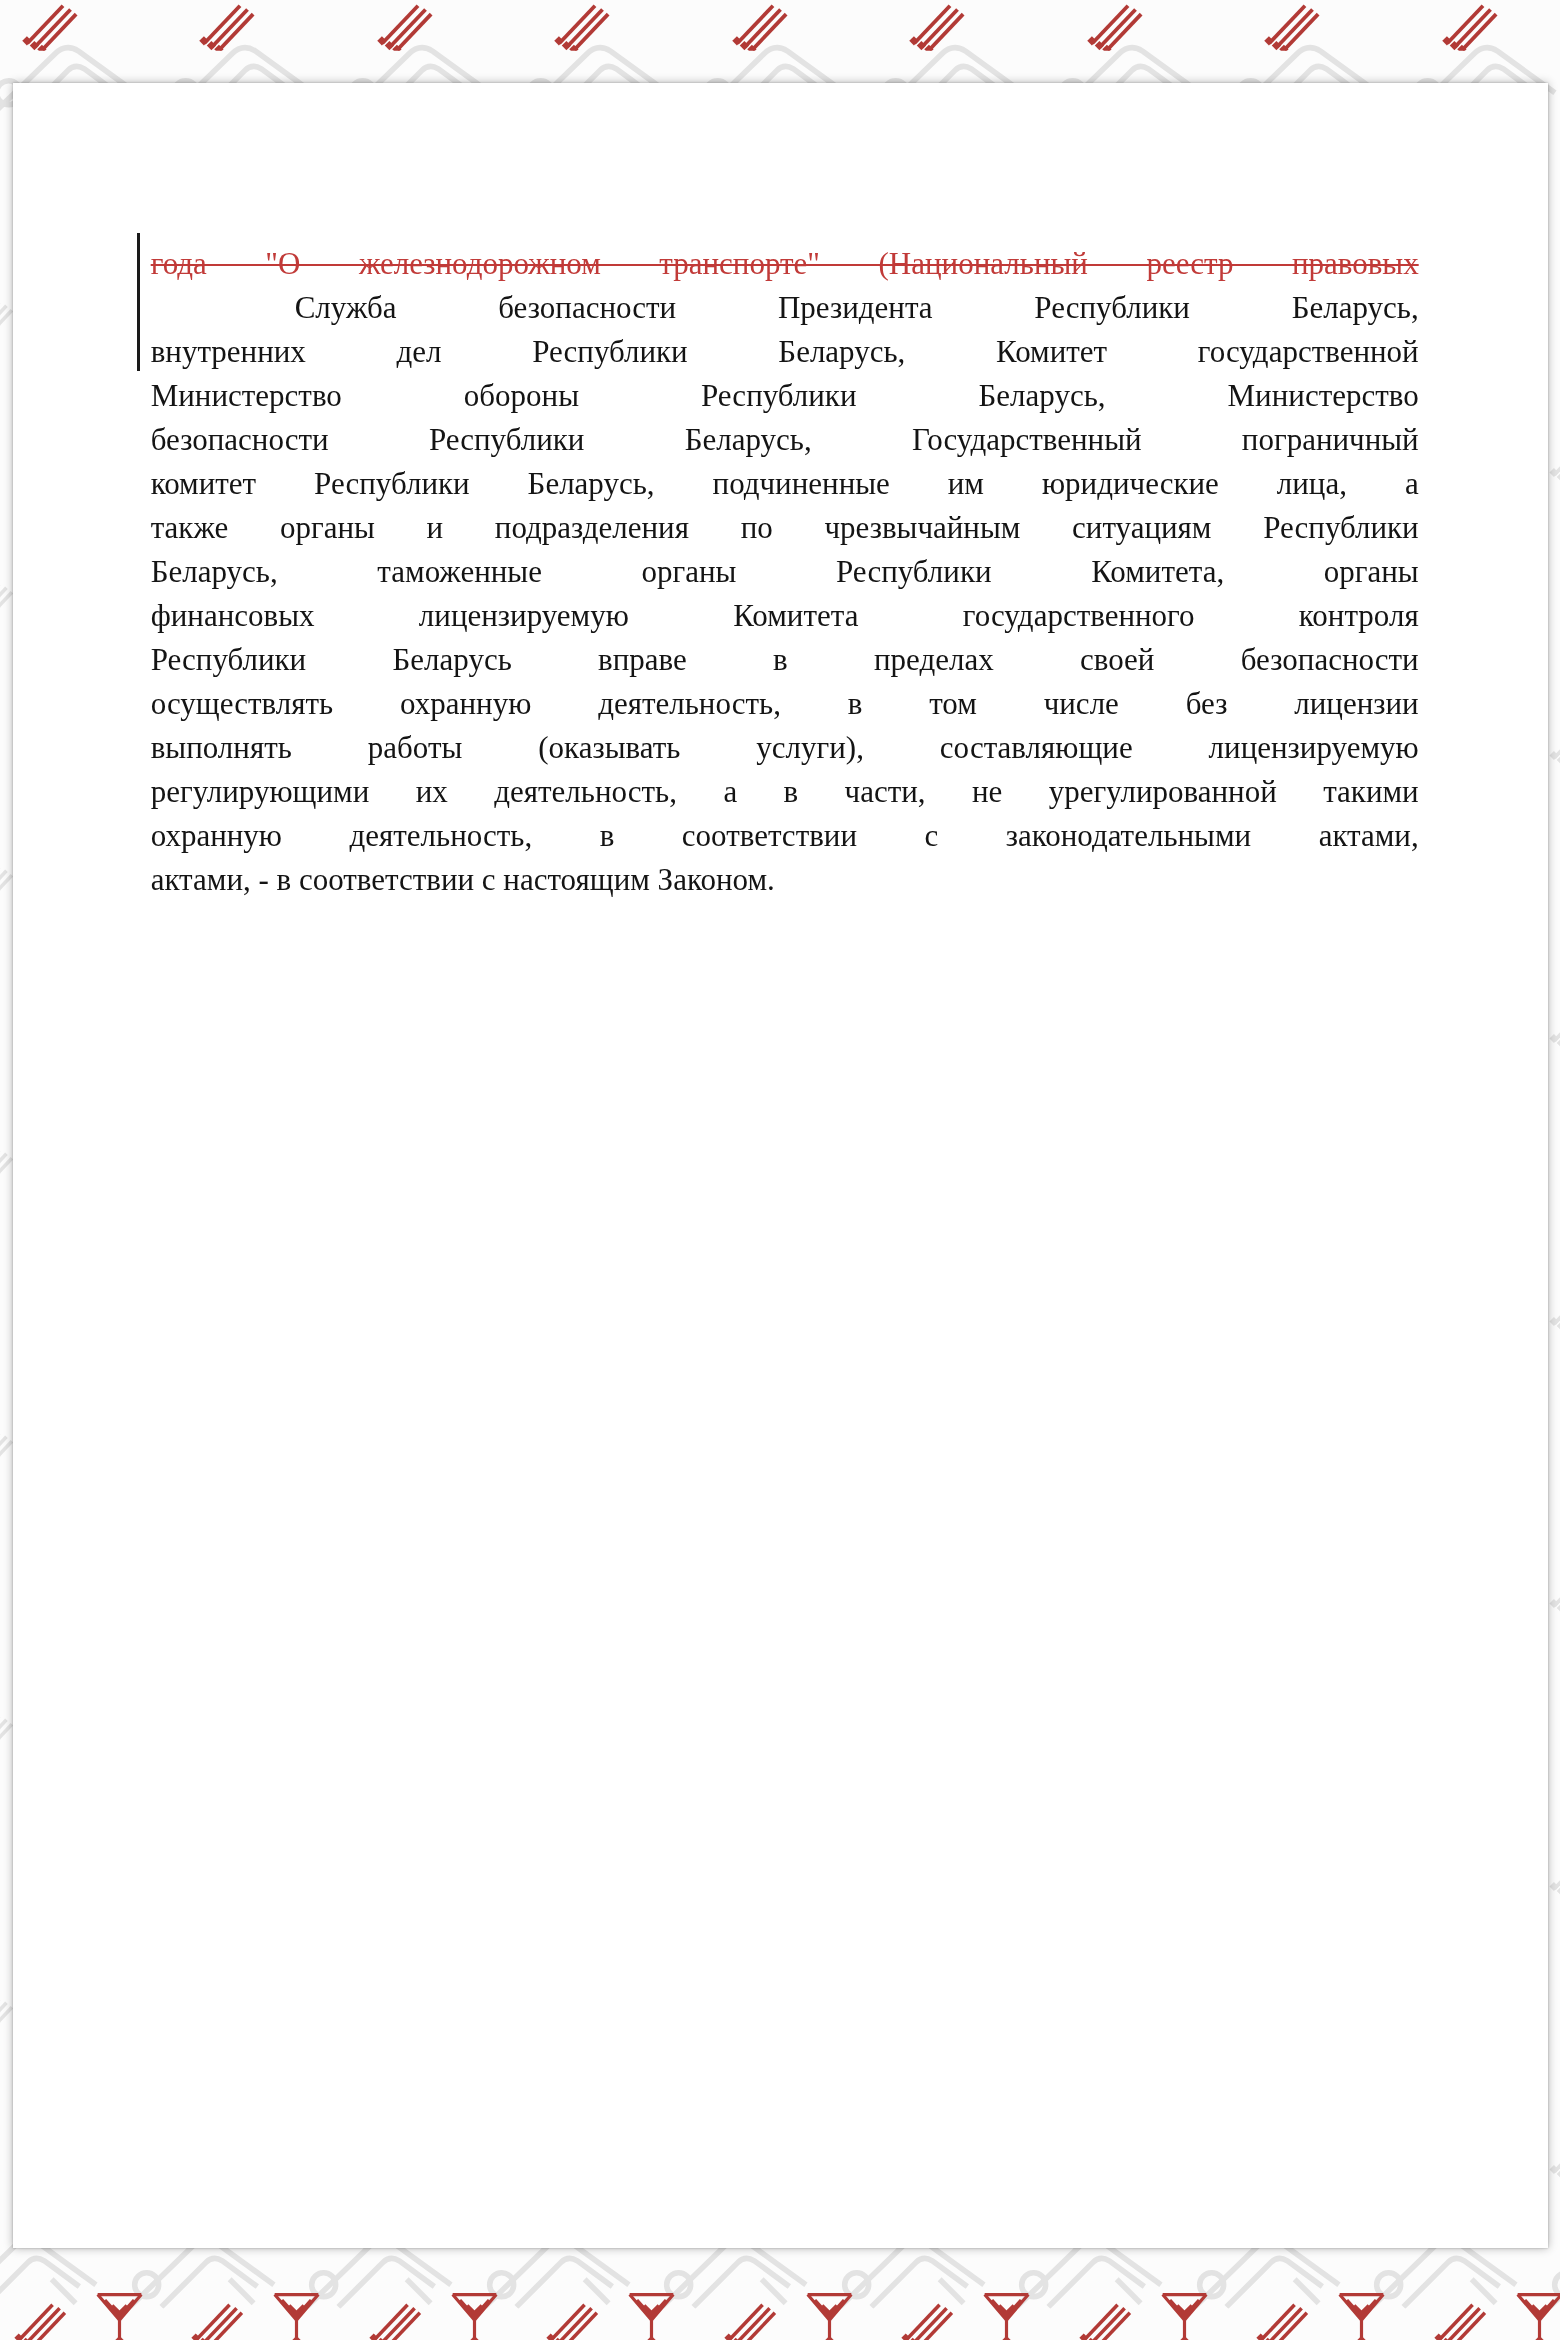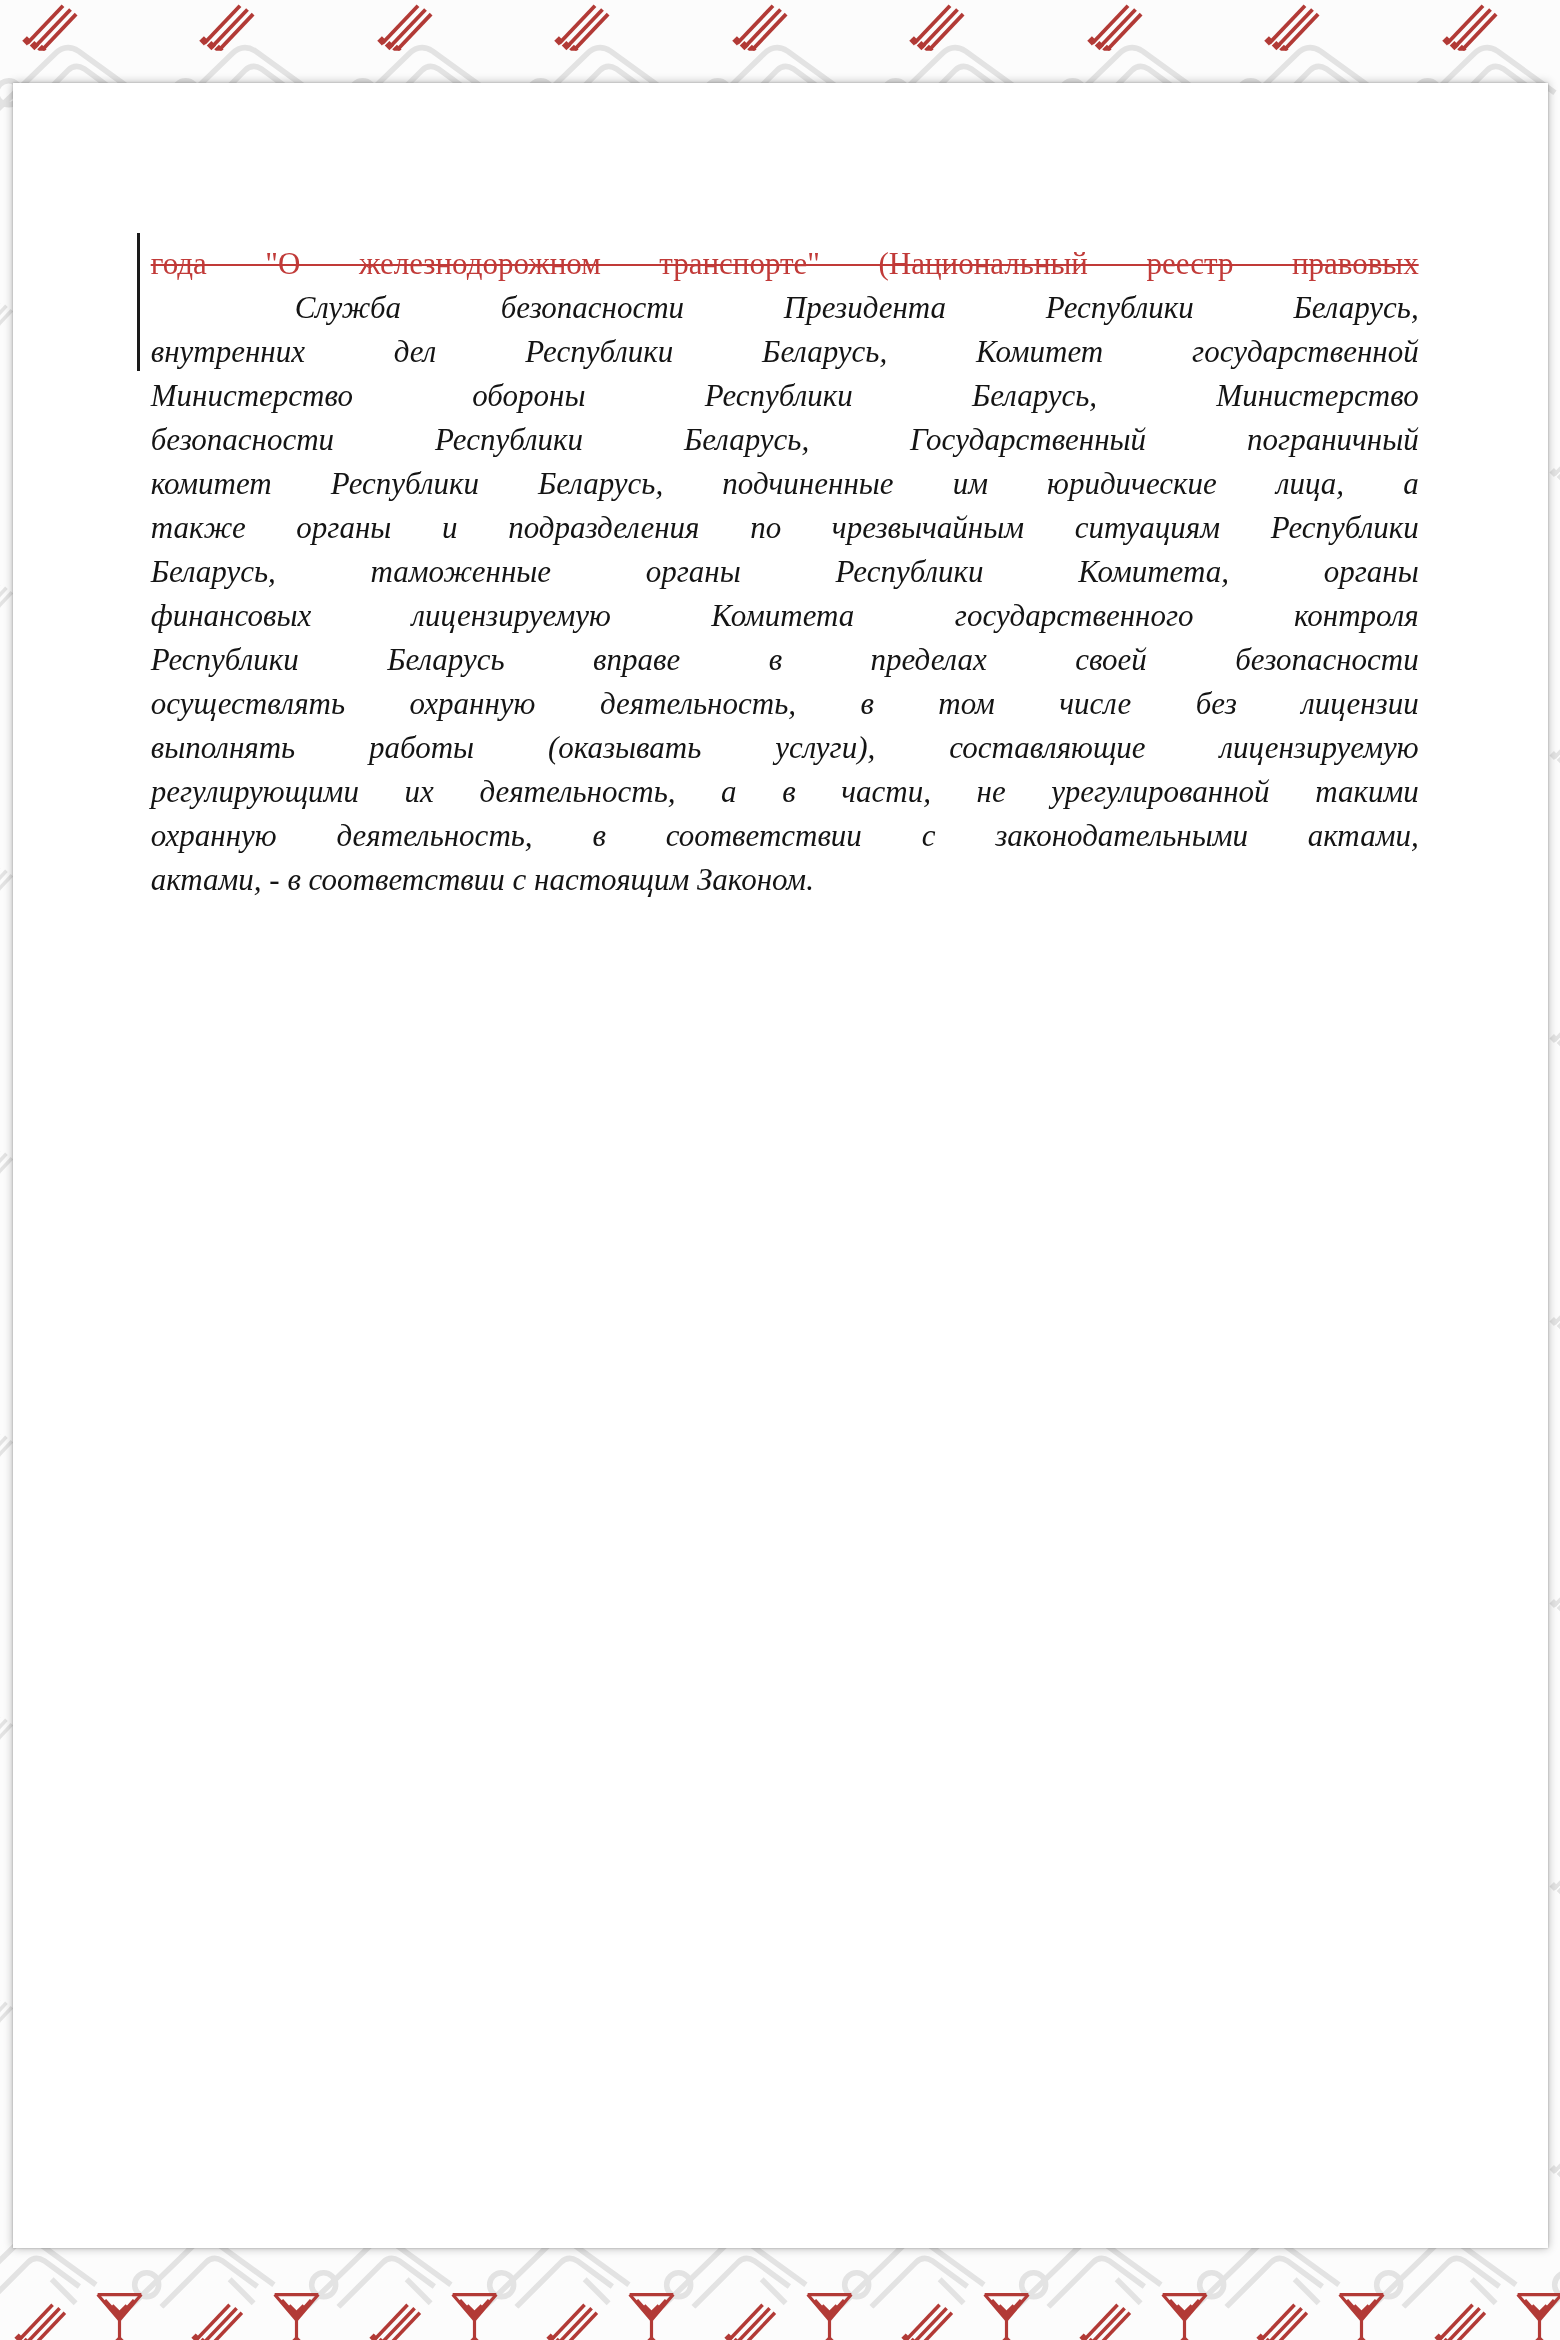--- a/index.html
+++ b/index.html
@@ -270,21 +270,21 @@
       <use href="#g-diag"></use>
     </svg>
   </div>
 
 <div class="page">
   <div class="change-bar"></div>
   <div class="textblock">
     <div class="para deleted" id="deleted-para" style="color: rgb(193, 58, 56);">
         <div class="line jfull">года "О железнодорожном транспорте" (Национальный реестр правовых</div>
       </div>
-    <div class="para body" id="body-para" style="color: rgb(20, 20, 20); font-style: italic;">
+    <div class="para body" id="body-para" style="color: rgb(20, 20, 20);">
         <div class="line jfull indent">Служба безопасности Президента Республики Беларусь,</div>
         <div class="line jfull">внутренних дел Республики Беларусь, Комитет государственной</div>
         <div class="line jfull">Министерство обороны Республики Беларусь, Министерство</div>
         <div class="line jfull">безопасности Республики Беларусь, Государственный пограничный</div>
         <div class="line jfull">комитет Республики Беларусь, подчиненные им юридические лица, а</div>
         <div class="line jfull">также органы и подразделения по чрезвычайным ситуациям Республики</div>
         <div class="line jfull">Беларусь, таможенные органы Республики Комитета, органы</div>
         <div class="line jfull">финансовых лицензируемую Комитета государственного контроля</div>
         <div class="line jfull">Республики Беларусь вправе в пределах своей безопасности</div>
         <div class="line jfull">осуществлять охранную деятельность, в том числе без лицензии</div>

